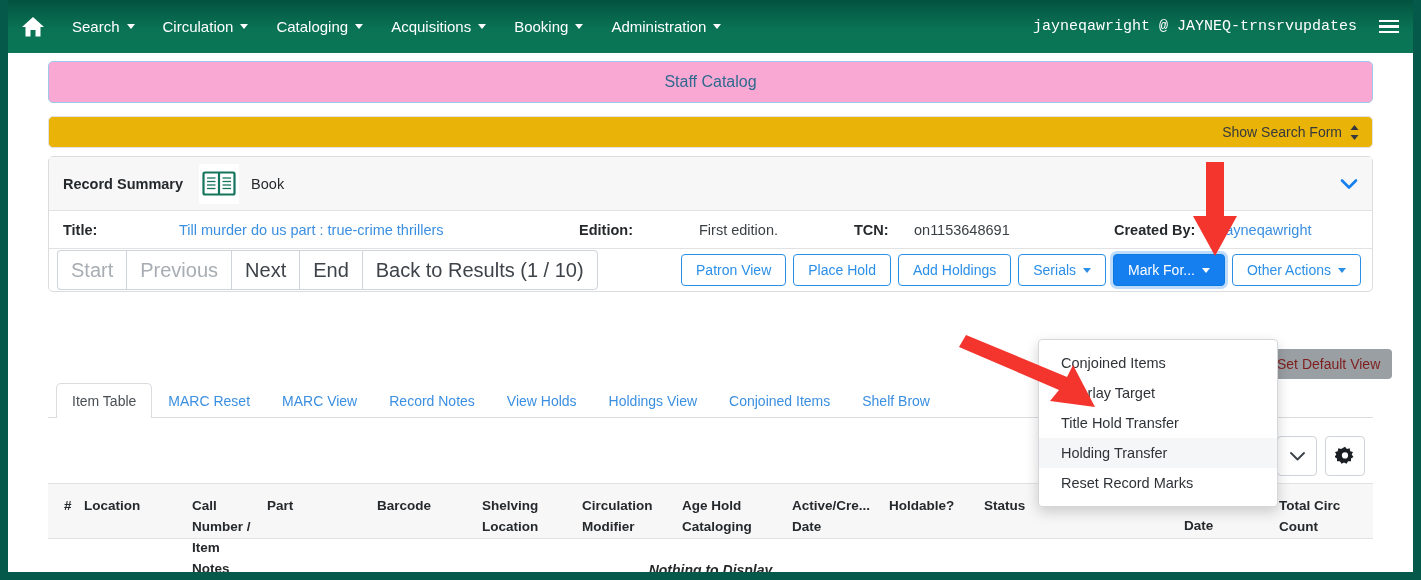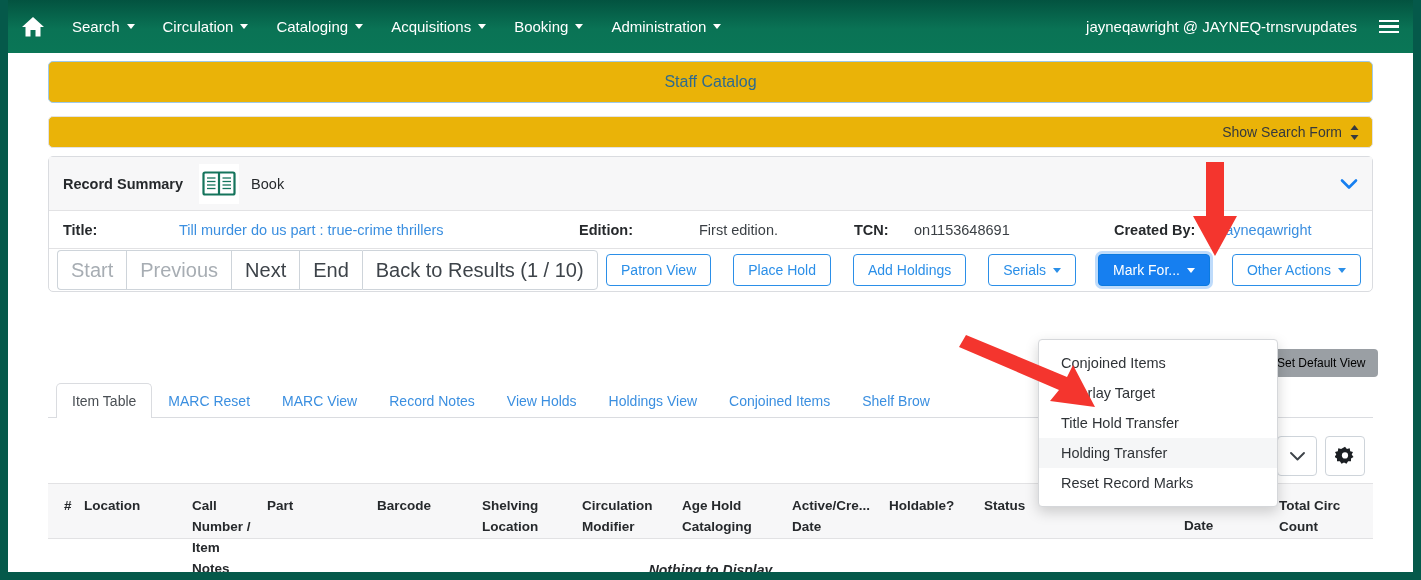--- a/index.html
+++ b/index.html
@@ -54,31 +54,31 @@
     border-right: 4px solid transparent;
     border-top: 5px solid #ffffff;
     display: inline-block;
   }
   .nav-right {
     margin-left: auto;
     display: flex; align-items: center;
     padding-right: 22px;
     gap: 22px;
   }
-  .nav-user { color: #ffffff; font-size: 15px; white-space: nowrap; cursor: pointer; }
+  .nav-user { color: #ffffff; font-size: 15px; white-space: nowrap; cursor: pointer; font-family: Liberation Mono, monospace; }
   .nav-burger { display: flex; flex-direction: column; gap: 3px; cursor: pointer; }
   .nav-burger i { display:block; width: 20px; height: 2.5px; background: #fff; }
 
   
   .content { position: absolute; left: 0; top: 53px; width: 1405px; height: 519px; background:#fff; }
 
   .catalog-banner {
     position: absolute; left: 40px; top: 8px;
     width: 1325px; height: 42px;
-    background: #eab308;
+    background: #f9a8d4;
     border: 1px solid #9ec9ea;
     border-radius: 5px;
     display: flex; align-items: center; justify-content: center;
     color: #2f6a8e;
     font-size: 16px;
   }
 
   .search-form-bar {
     position: absolute; left: 40px; top: 63px;
     width: 1325px; height: 32px;
@@ -148,21 +148,21 @@
     white-space: nowrap;
     line-height: 1.3;
   }
   .btn-group .btn { border-right-width: 0; }
   .btn-group .btn:first-child { border-radius: 4px 0 0 4px; }
   .btn-group .btn:last-child { border-radius: 0 4px 4px 0; border-right-width: 1px; }
   .btn.disabled { color: #a7adb3; }
 
   .rs-right-actions {
     margin-left: auto;
-    display: flex; align-items: flex-start; gap: 22px;
+    display: flex; align-items: flex-start; gap: 7px;
     padding-right: 3px;
   }
   .btn-outline {
     font-size: 14px;
     padding: 7px 14px;
     border: 1px solid #2b8fe8;
     border-radius: 4px;
     background: #fff;
     color: #2b8fe8;
     cursor: pointer;
@@ -181,24 +181,24 @@
     display: flex; align-items: center; gap: 7px;
     box-shadow: 0 0 0 3px rgba(22,127,240,0.28);
   }
   .caret-blue { width:0;height:0;border-left:4px solid transparent;border-right:4px solid transparent;border-top:5px solid #2b8fe8;display:inline-block; }
   .caret-white { width:0;height:0;border-left:4px solid transparent;border-right:4px solid transparent;border-top:5px solid #fff;display:inline-block; }
 
   
   .set-default-view {
     position: absolute; left: 1257px; top: 296px;
     background: #9a9fa4;
-    color: #000000;
+    color: #7f1d1d;
     border: none;
     border-radius: 4px;
-    font-size: 12px;
+    font-size: 14px;
     padding: 7px 12px;
     cursor: pointer;
     font-family: "Liberation Sans", sans-serif;
   }
 
   
   .tabs {
     position: absolute; left: 40px; top: 325px;
     width: 1325px; height: 40px;
     border-bottom: 1px solid #dadce0;

